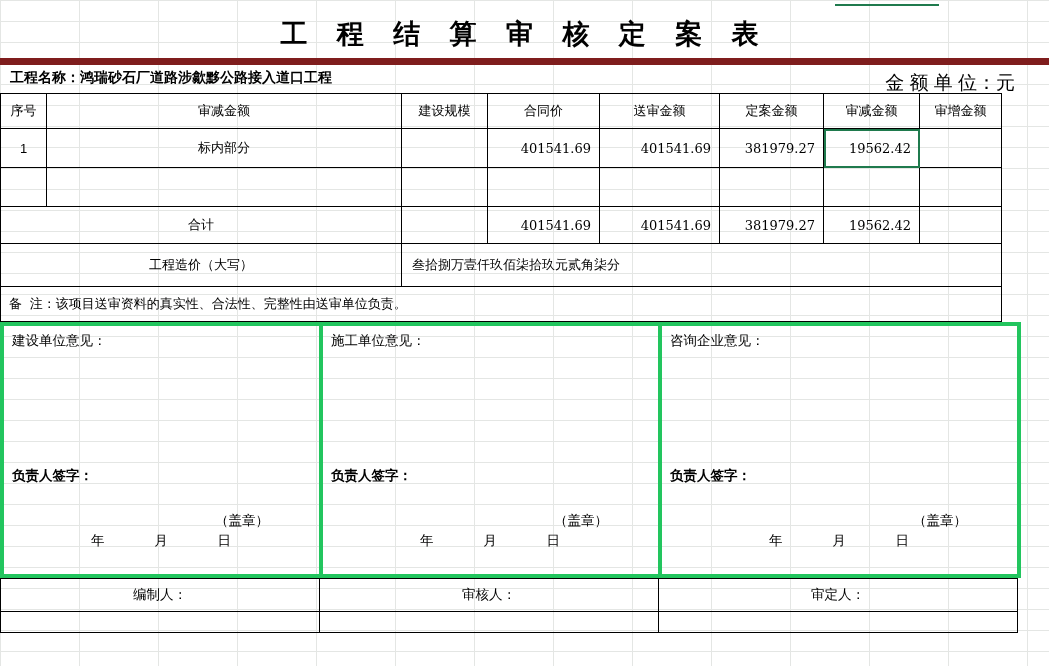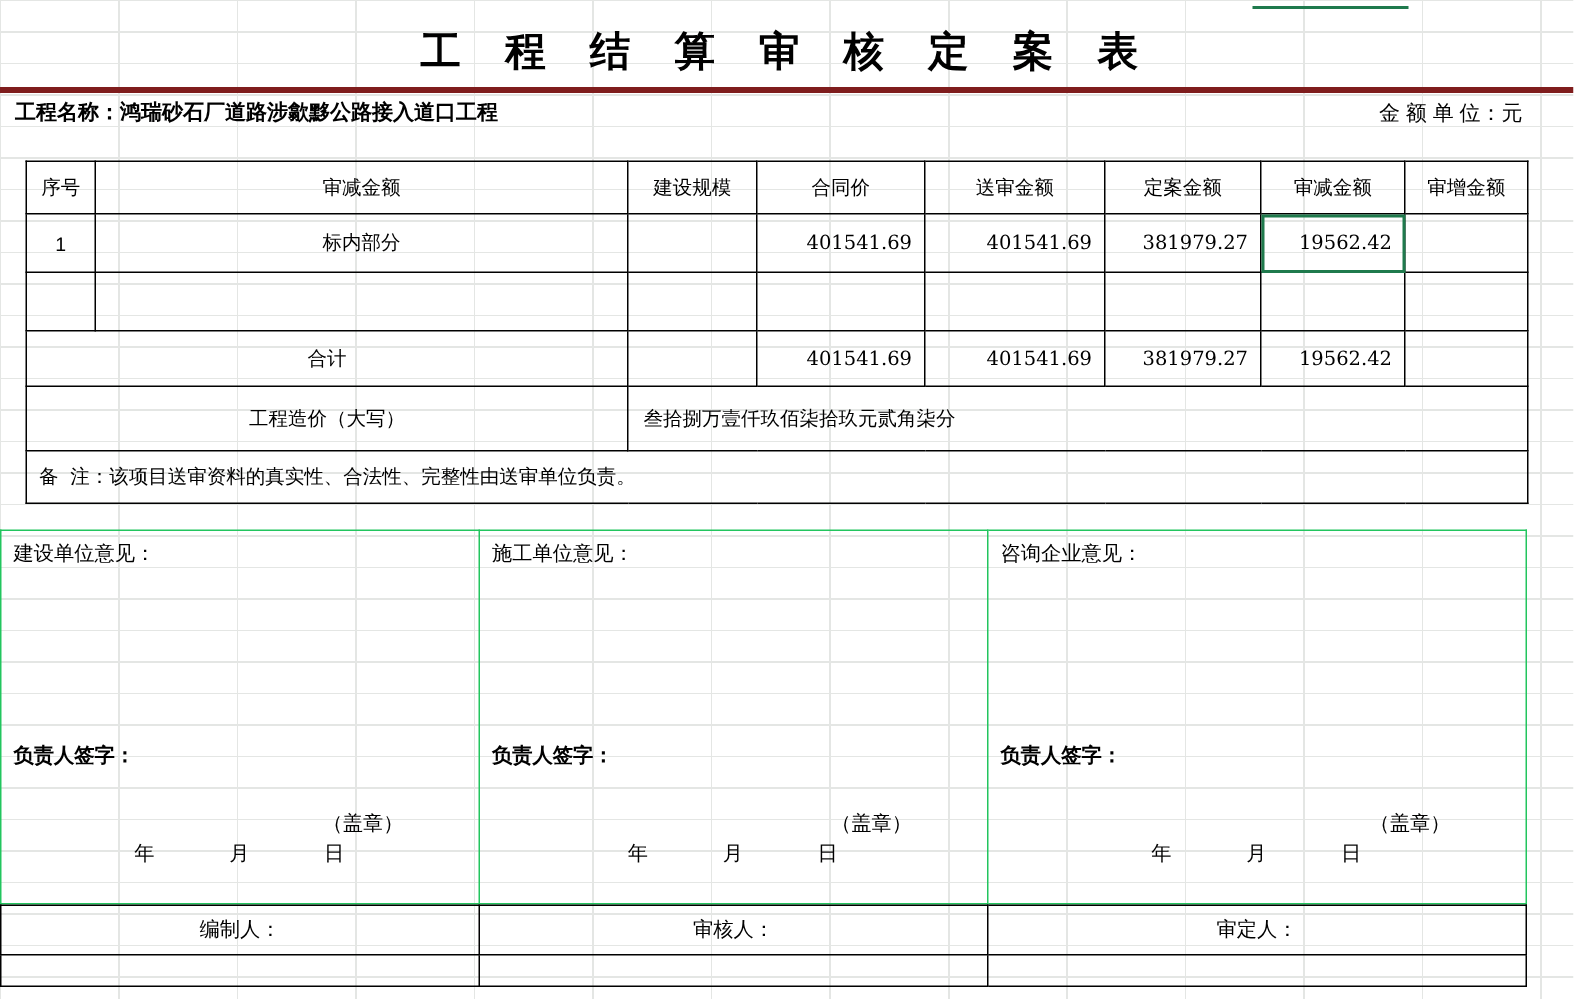--- a/index.html
+++ b/index.html
@@ -51,43 +51,43 @@
     font-weight: bold;
     letter-spacing: 10px;
     padding-top: 16px;
     padding-bottom: 6px;
     font-family: "DejaVu Serif", "Liberation Serif", serif;
   }
 
   .subhead {
     position: relative;
     height: 28px;
-    border-top: 4px solid #7f1d1d;
+    border-top: 7px solid #7f1d1d;
     padding: 0;
   }
   .subhead .proj {
     position: absolute;
     left: 10px;
     top: 4px;
     font-weight: bold;
     font-size: 14px;
   }
   .subhead .proj .lbl { font-weight: bold; }
   .subhead .unit {
     position: absolute;
     right: 34px;
     top: 5px;
-    font-size: 14px;
+    font-size: 19px;
   }
 
   table.main {
     border-collapse: collapse;
     table-layout: fixed;
     width: 809px;
-    margin: 17px;
+    margin: 0;
   }
   table.main td, table.main th {
     border: 1px solid #000;
     padding: 0 6px;
     font-size: 13px;
     font-weight: normal;
     vertical-align: middle;
   }
   .hdr td {
     text-align: center;
@@ -129,21 +129,21 @@
     font-family: Liberation Mono, monospace;
   }
 
   
   .opinions {
     border-collapse: collapse;
     table-layout: fixed;
     width: 1017px;
   }
   .opinions td {
-    border: 1px solid #22c55e;
+    border: 4px solid #22c55e;
     vertical-align: top;
     position: relative;
     height: 248px;
     padding: 0;
   }
   .op-title {
     position: absolute;
     left: 8px;
     top: 6px;
     font-size: 13.5px;

